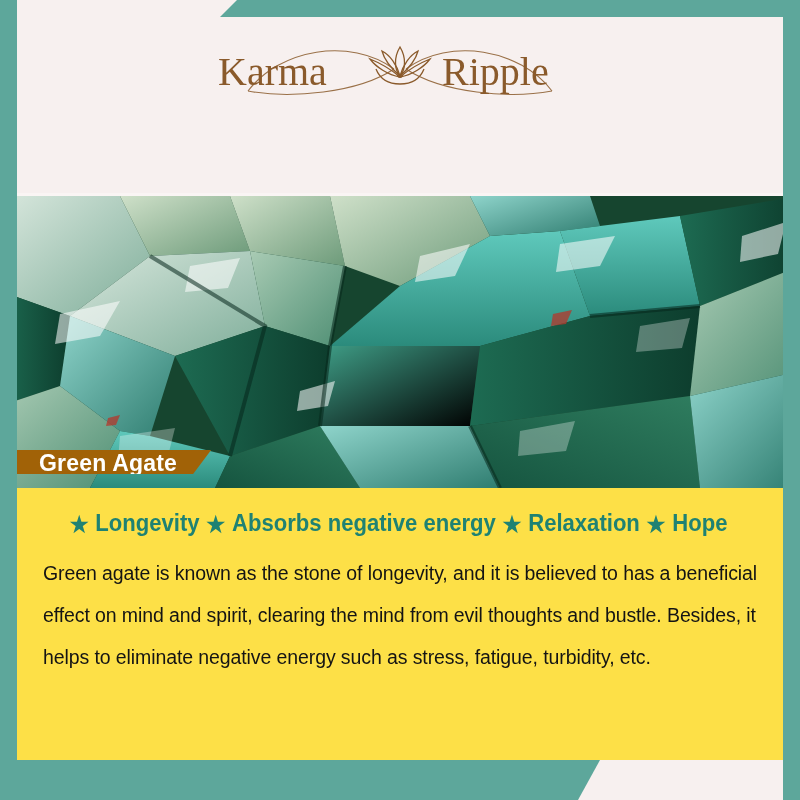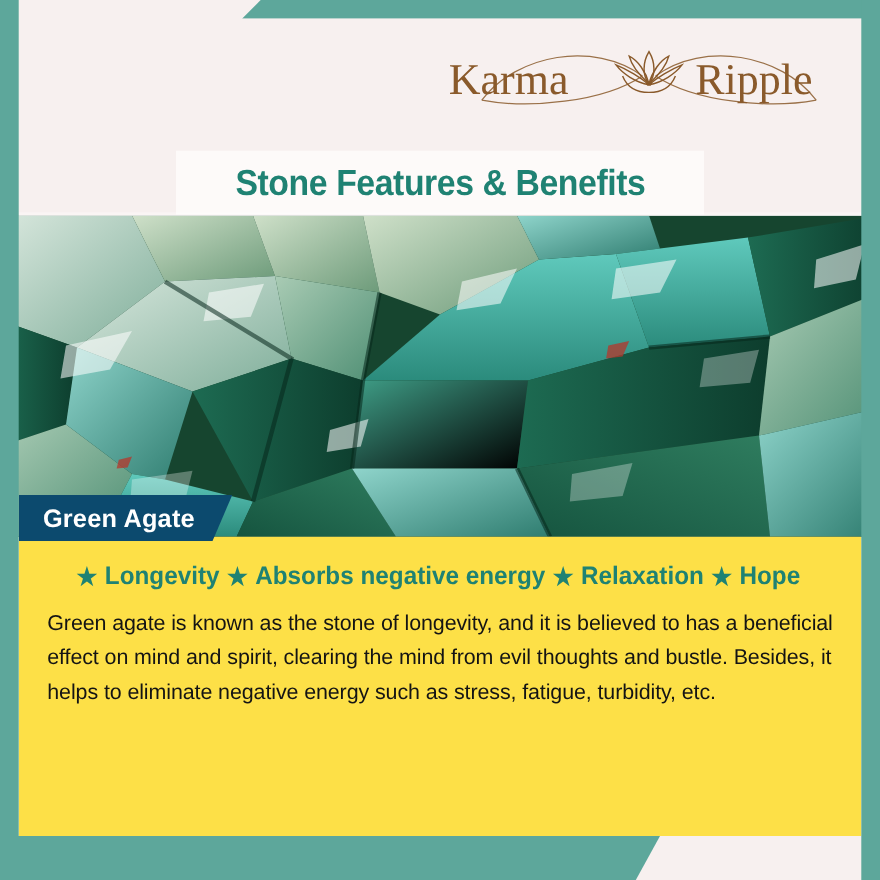--- a/index.html
+++ b/index.html
@@ -42,21 +42,21 @@
     background:#f7f0ef;z-index:5;
   }
 
   
   .header{
     position:absolute;top:0;left:0;width:800px;height:196px;
     background:#f7f0ef;z-index:2;
   }
   .logo-wrap{
     position:absolute;top:28px;left:0;width:800px;height:80px;
-    display:flex;align-items:center;justify-content:flex-end;
+    display:flex;align-items:center;justify-content:center;
     z-index:3;
   }
   .logo-svg{display:block;}
 
   .title-panel{
     position:absolute;top:137px;left:160px;width:480px;height:58px;
     background:#fdfaf9;
     display:flex;align-items:center;justify-content:center;
     z-index:3;
   }
@@ -72,24 +72,24 @@
 
   
   .photo{
     position:absolute;top:196px;left:0;width:800px;height:292px;
     overflow:hidden;background:#2e6b55;z-index:1;
   }
   .photo svg{display:block;width:800px;height:292px;}
 
   
   .stone-banner{
-    position:absolute;top:450px;left:17px;height:42px;
+    position:absolute;top:450px;left:17px;height:24px;
     padding:0 34px 0 22px;
-    display:flex;align-items:center;
-    background:#0c4a6e;
+    display:flex;
+    background:#a16207;
     clip-path:polygon(0 0, 100% 0, calc(100% - 18px) 100%, 0 100%);
     z-index:4;
   }
   .stone-name{
     color:#ffffff;font-weight:bold;font-size:23px;
     letter-spacing:0.2px;white-space:nowrap;
     font-family:"Liberation Sans", sans-serif;
   }
 
   
@@ -105,21 +105,21 @@
     transform:scaleX(0.96);
   }
   .benefits .star{
     font-size:22px;color:#1f8273;display:inline-block;
     vertical-align:-1px;padding:0 2px;
   }
   .benefits .b-label{display:inline-block;padding:0 5px;}
 
   .paragraph{
     position:absolute;top:64px;left:26px;width:718px;
-    font-size:19.5px;line-height:31px;color:#141414;
+    font-size:19.5px;line-height:42px;color:#141414;
     font-weight:normal;
     letter-spacing:-0.1px;
   }
 
   
   .seam{
     position:absolute;top:193px;left:17px;width:766px;height:3px;
     background:rgba(255,255,255,0.35);z-index:4;
   }
 </style>
@@ -147,23 +147,20 @@
           <path d="M210 48 C 198 46, 186 38, 180 30 C 190 34, 203 42, 210 48 Z"></path>
           <path d="M210 48 C 222 46, 234 38, 240 30 C 230 34, 217 42, 210 48 Z"></path>
           <path d="M186 40 C 190 50, 199 55, 210 55 C 221 55, 230 50, 234 40"></path>
         </g>
 
         <text x="28" y="56" font-family="Liberation Serif, serif" font-size="40" fill="#8a5a2b">Karma</text>
         <text x="252" y="56" font-family="Liberation Serif, serif" font-size="40" fill="#8a5a2b">Ripple</text>
       </svg>
     </div>
 
-    <div class="title-panel">
-      <div class="title-text">Stone Features &amp; Benefits</div>
-    </div>
   </div>
 
   <div class="photo">
     <svg viewBox="0 0 800 292" preserveAspectRatio="none">
       <defs>
         <linearGradient id="g1" x1="0" y1="0" x2="1" y2="1">
           <stop offset="0" stop-color="#d8e7dd"></stop>
             <stop offset="1" stop-color="#7fae9a"></stop>
         </linearGradient>
         <linearGradient id="g2" x1="0" y1="0" x2="1" y2="1">

